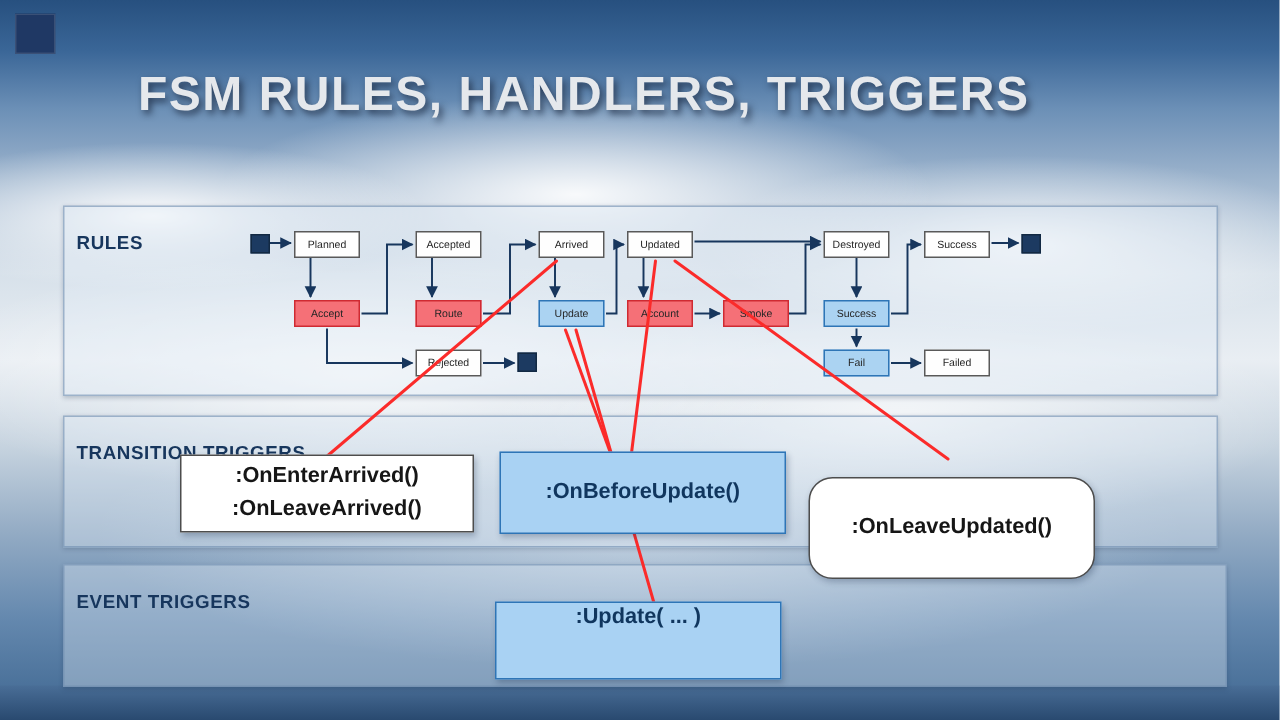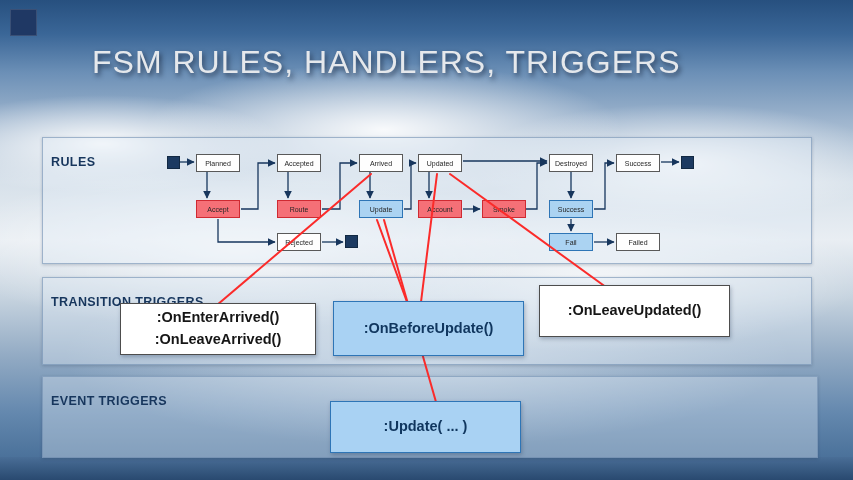--- a/index.html
+++ b/index.html
@@ -18,21 +18,21 @@
   }
 
   .layer { position:absolute; left:0; top:0; width:853px; height:480px; pointer-events:none; }
 
   .corner-square { position:absolute; left:10px; top:9px; width:27px; height:27px;
     background:#1f3864; box-shadow: inset 0 0 0 1px rgba(255,255,255,.12); }
 
   .footer-band { position:absolute; left:0; bottom:0; width:853px; height:23px;
     background: linear-gradient(180deg, rgba(73,109,150,.85), rgba(40,72,110,.95)); }
 
-  .title { position:absolute; left:92px; top:44px; font-size:32px; font-weight:normal;
+  .title { position:absolute; left:92px; top:44px; font-size:32px; font-weight:bold;
     color:#e5e8ec; letter-spacing:1px; text-shadow: 2px 3px 5px rgba(15,25,45,.65); }
 
   .panel { position:absolute; background: rgba(224,234,244,.38);
     border:1px solid rgba(110,140,175,.6); box-shadow: 0 1px 3px rgba(30,50,80,.25); }
   .panel-rules    { left:42px; top:137px; width:770px; height:127px; }
   .panel-handlers { left:42px; top:277px; width:770px; height:88px; }
   .panel-triggers { left:42px; top:376px; width:776px; height:82px; }
   .panel-label { position:absolute; left:8px; top:5px; font-size:12.5px; font-weight:bold;
     color:#17365d; letter-spacing:.4px;margin-top:12px; }
 
@@ -44,22 +44,22 @@
   .node.marker { width:13px; height:13px; background:#1c3a61; border-color:#122943; }
 
   .callout { position:absolute; display:flex; flex-direction:column; align-items:center;
     justify-content:center; gap:2px; font-weight:bold; font-size:14.5px; line-height:1.35;
     background:#ffffff; border:1px solid #4d4d4d; color:#161616;
     box-shadow: 1px 2px 4px rgba(30,50,80,.3); text-align:center; }
   .callout.blue { background:#a9d2f3; border-color:#2e75b6; color:#10365e; }
 
   .cb-arrived { left:120px; top:303px; width:196px; height:52px; }
   .cb-update  { left:333px; top:301px; width:191px; height:55px;text-align:right; }
-  .cb-updated { left:539px; top:285px; width:191px; height:52px; }
-  .cb-trigger { left:330px; top:401px; width:191px; height:52px; }
+  .cb-updated { left:539px; top:318px; width:191px; height:68px;border-radius:16px; }
+  .cb-trigger { left:330px; top:401px; width:191px; height:52px;justify-content:space-between; }
 
   svg polyline, svg line { vector-effect: non-scaling-stroke; }
 </style>
 </head>
 <body>
 
 <div class="slide">
 
   <div class="corner-square"></div>
   <div class="footer-band"></div>

